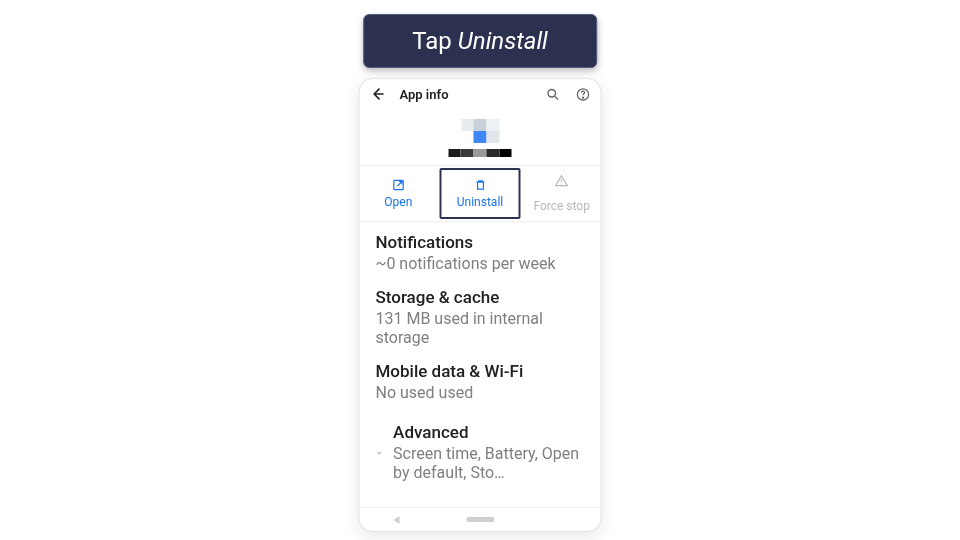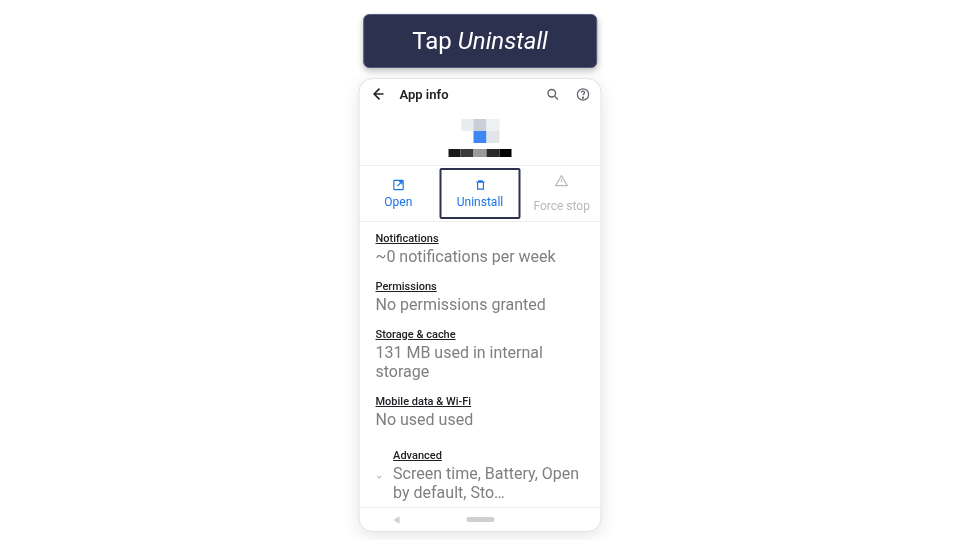--- a/index.html
+++ b/index.html
@@ -54,21 +54,21 @@
   .pixel-icon div { }
   .name-strip { width:64px; height:8px; display:flex; }
   .name-strip span { flex:1; }
   .actions-row { display:flex; border-top:1px solid #eee; border-bottom:1px solid #eee;}
   .action { flex:1; display:flex; flex-direction:column; align-items:center; justify-content:center; padding:8px 0; gap:3px; font-size:12px;}
   .action.blue { color:#1a73e8; }
   .action.disabled { color:#b8b8b8;justify-content:space-between; }
   .action.highlight { border:2px solid #2d3150; border-radius:2px; margin:2px;}
   .action-ic { width:14px; height:14px; }
   .settings { padding: 10px 16px 0; display:flex; flex-direction:column; gap:14px;}
-  .setting-title { font-size:11px; font-weight:500; color:#202124;text-decoration:underline; }
+  .setting-title { font-size:17px; font-weight:500; color:#202124; }
   .setting-sub { font-size:16px; color:#7d7f82; margin-top:2px;}
   .advanced { display:flex; align-items:center; gap:10px; padding:6px 0 0 0;}
   .chevron { width:12px; height:12px; margin-top:2px; color:#5f6368;}
   .nav-bar { position:absolute; bottom:0; left:0; right:0; height:24px; display:flex; align-items:center; justify-content:space-around; border-top:1px solid #f0f0f0;}
   .nav-pill { width:28px; height:5px; background:#cfcfcf; border-radius:3px;}
   .nav-tri { width:0; height:0; border-top:4px solid transparent; border-bottom:4px solid transparent; border-right:6px solid #cfcfcf;}
 </style>
 </head>
 <body>
 
@@ -142,24 +142,20 @@
       <span>Force stop</span>
     </div>
   </div>
 
   <div class="settings">
     <div>
       <div class="setting-title">Notifications</div>
       <div class="setting-sub">~0 notifications per week</div>
     </div>
     <div>
-      <div class="setting-title">Permissions</div>
-      <div class="setting-sub">No permissions granted</div>
-    </div>
-    <div>
       <div class="setting-title">Storage &amp; cache</div>
       <div class="setting-sub">131 MB used in internal storage</div>
     </div>
     <div>
       <div class="setting-title">Mobile data &amp; Wi-Fi</div>
       <div class="setting-sub">No used used</div>
     </div>
     <div class="advanced">
       <svg class="chevron" viewBox="0 0 24 24" fill="none" stroke="#5f6368" stroke-width="2.4">
           <path d="M6 9 L12 15 L18 9"></path>

